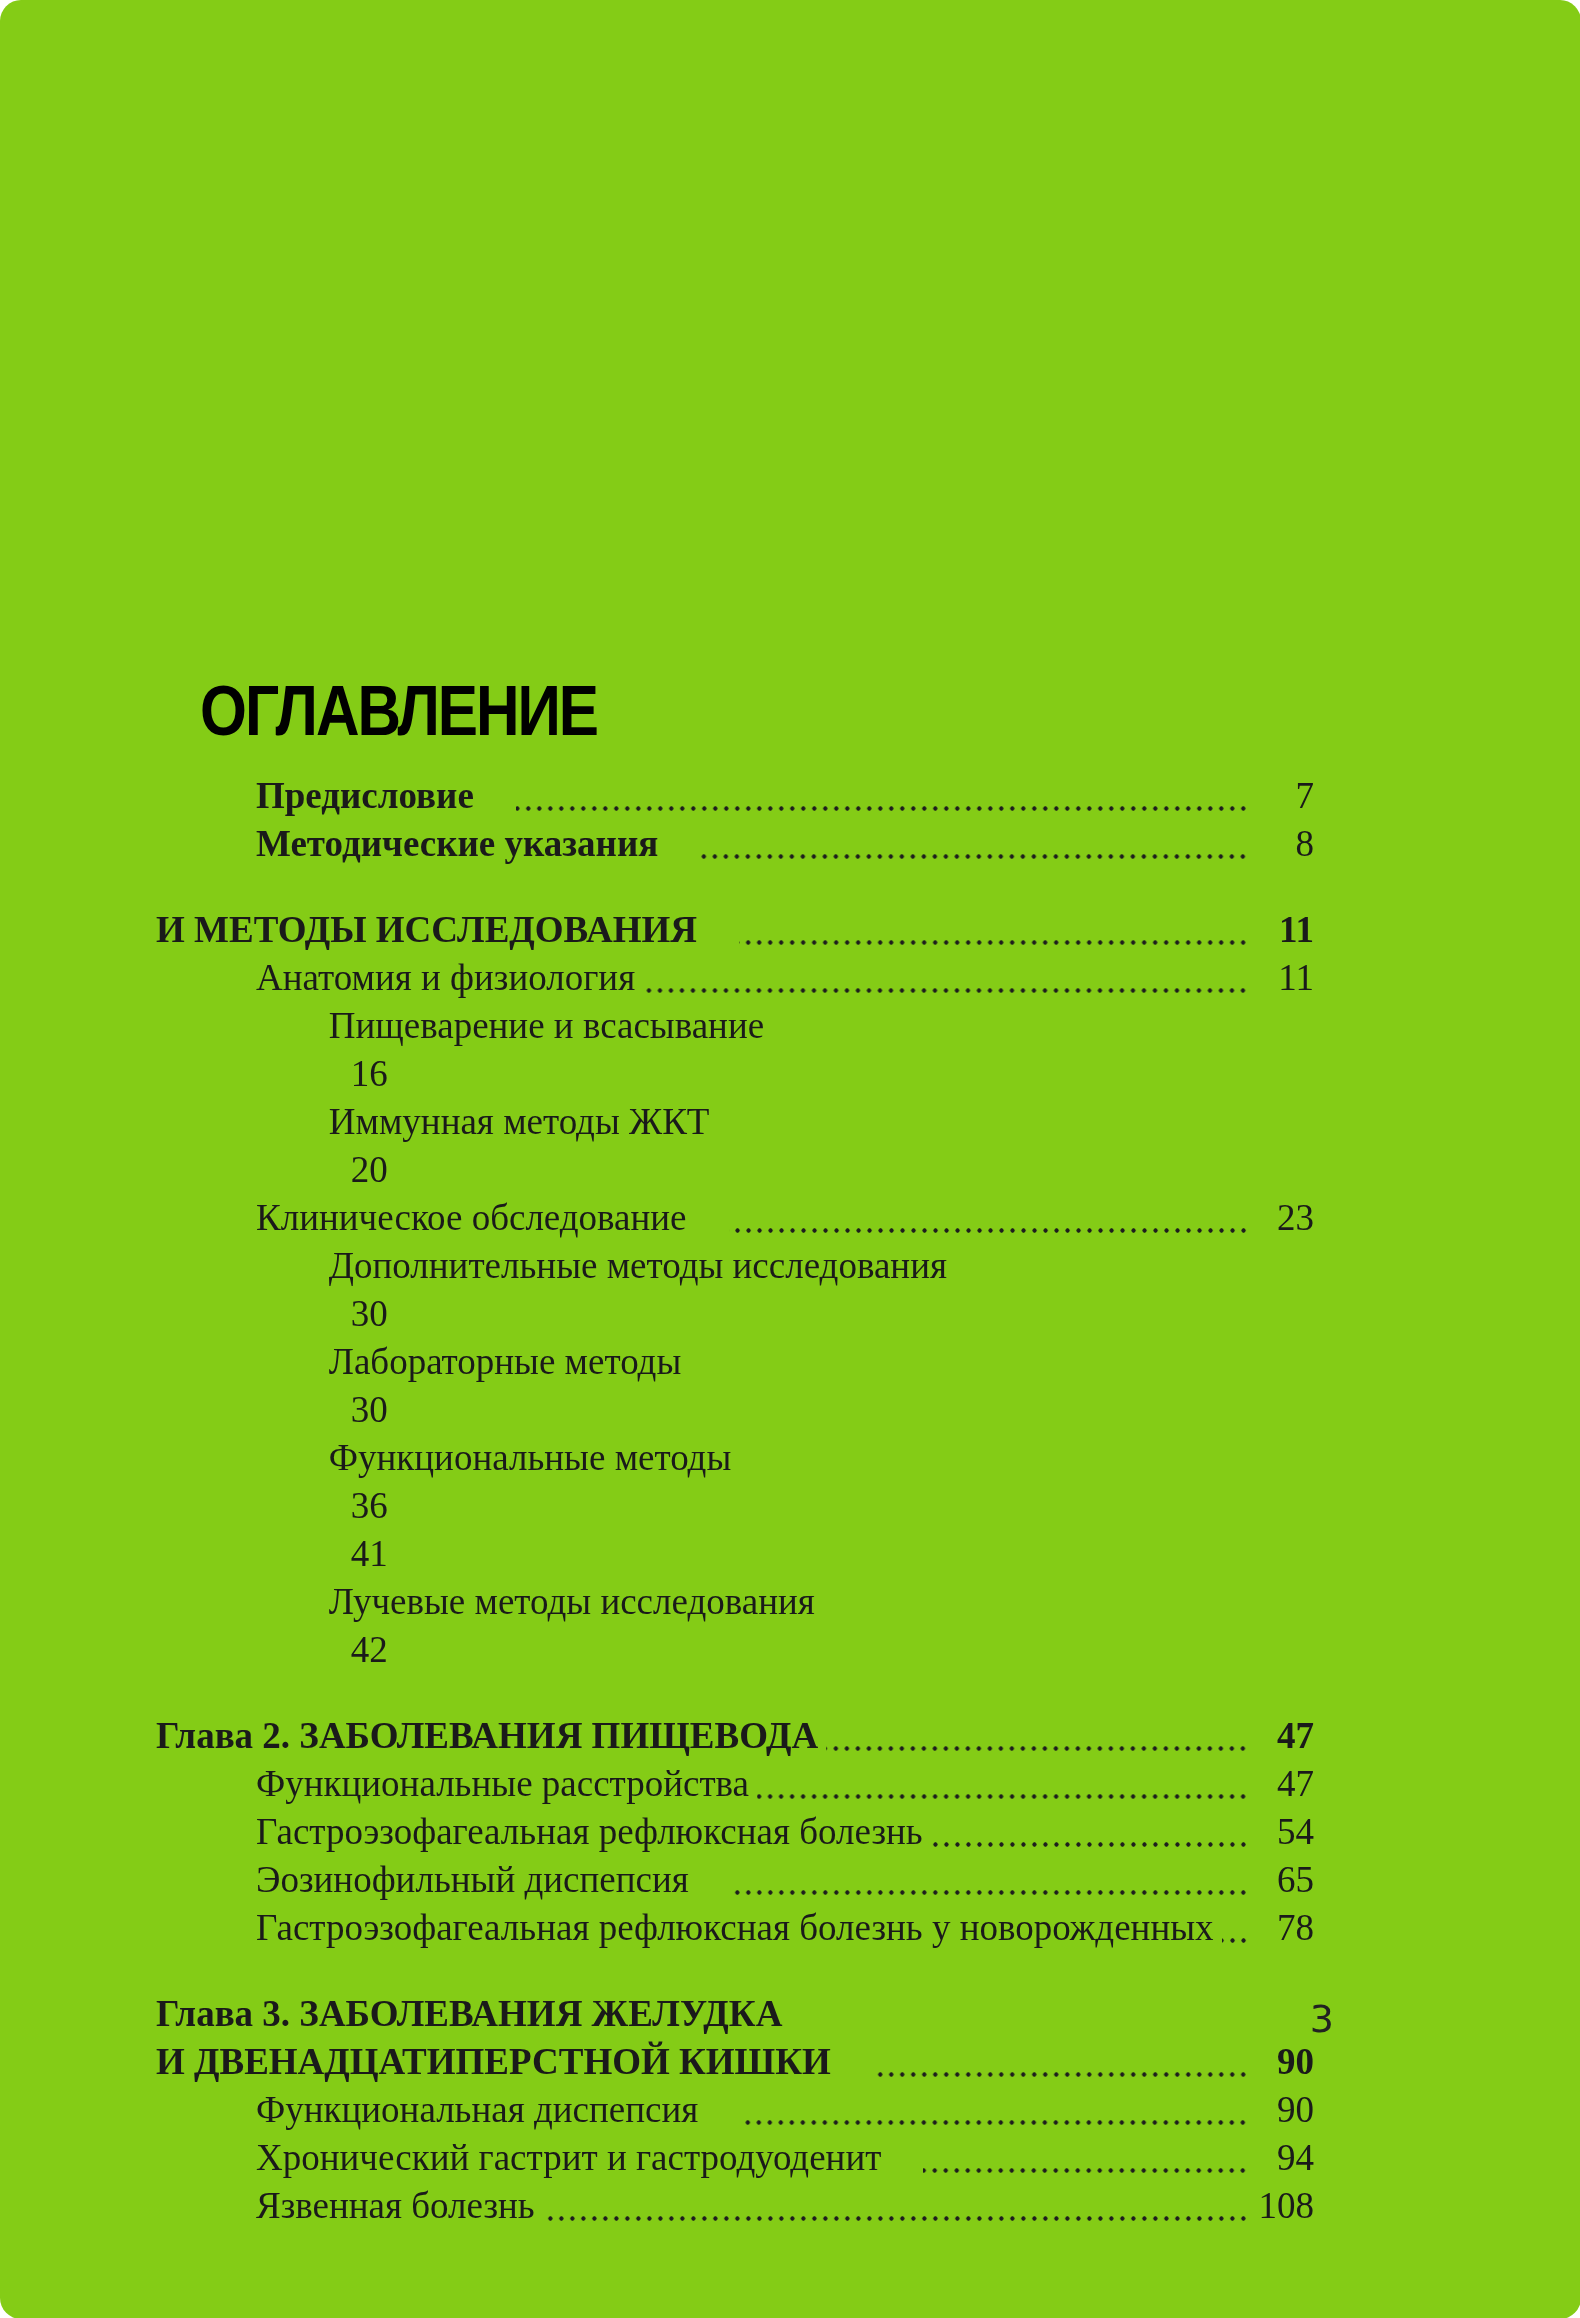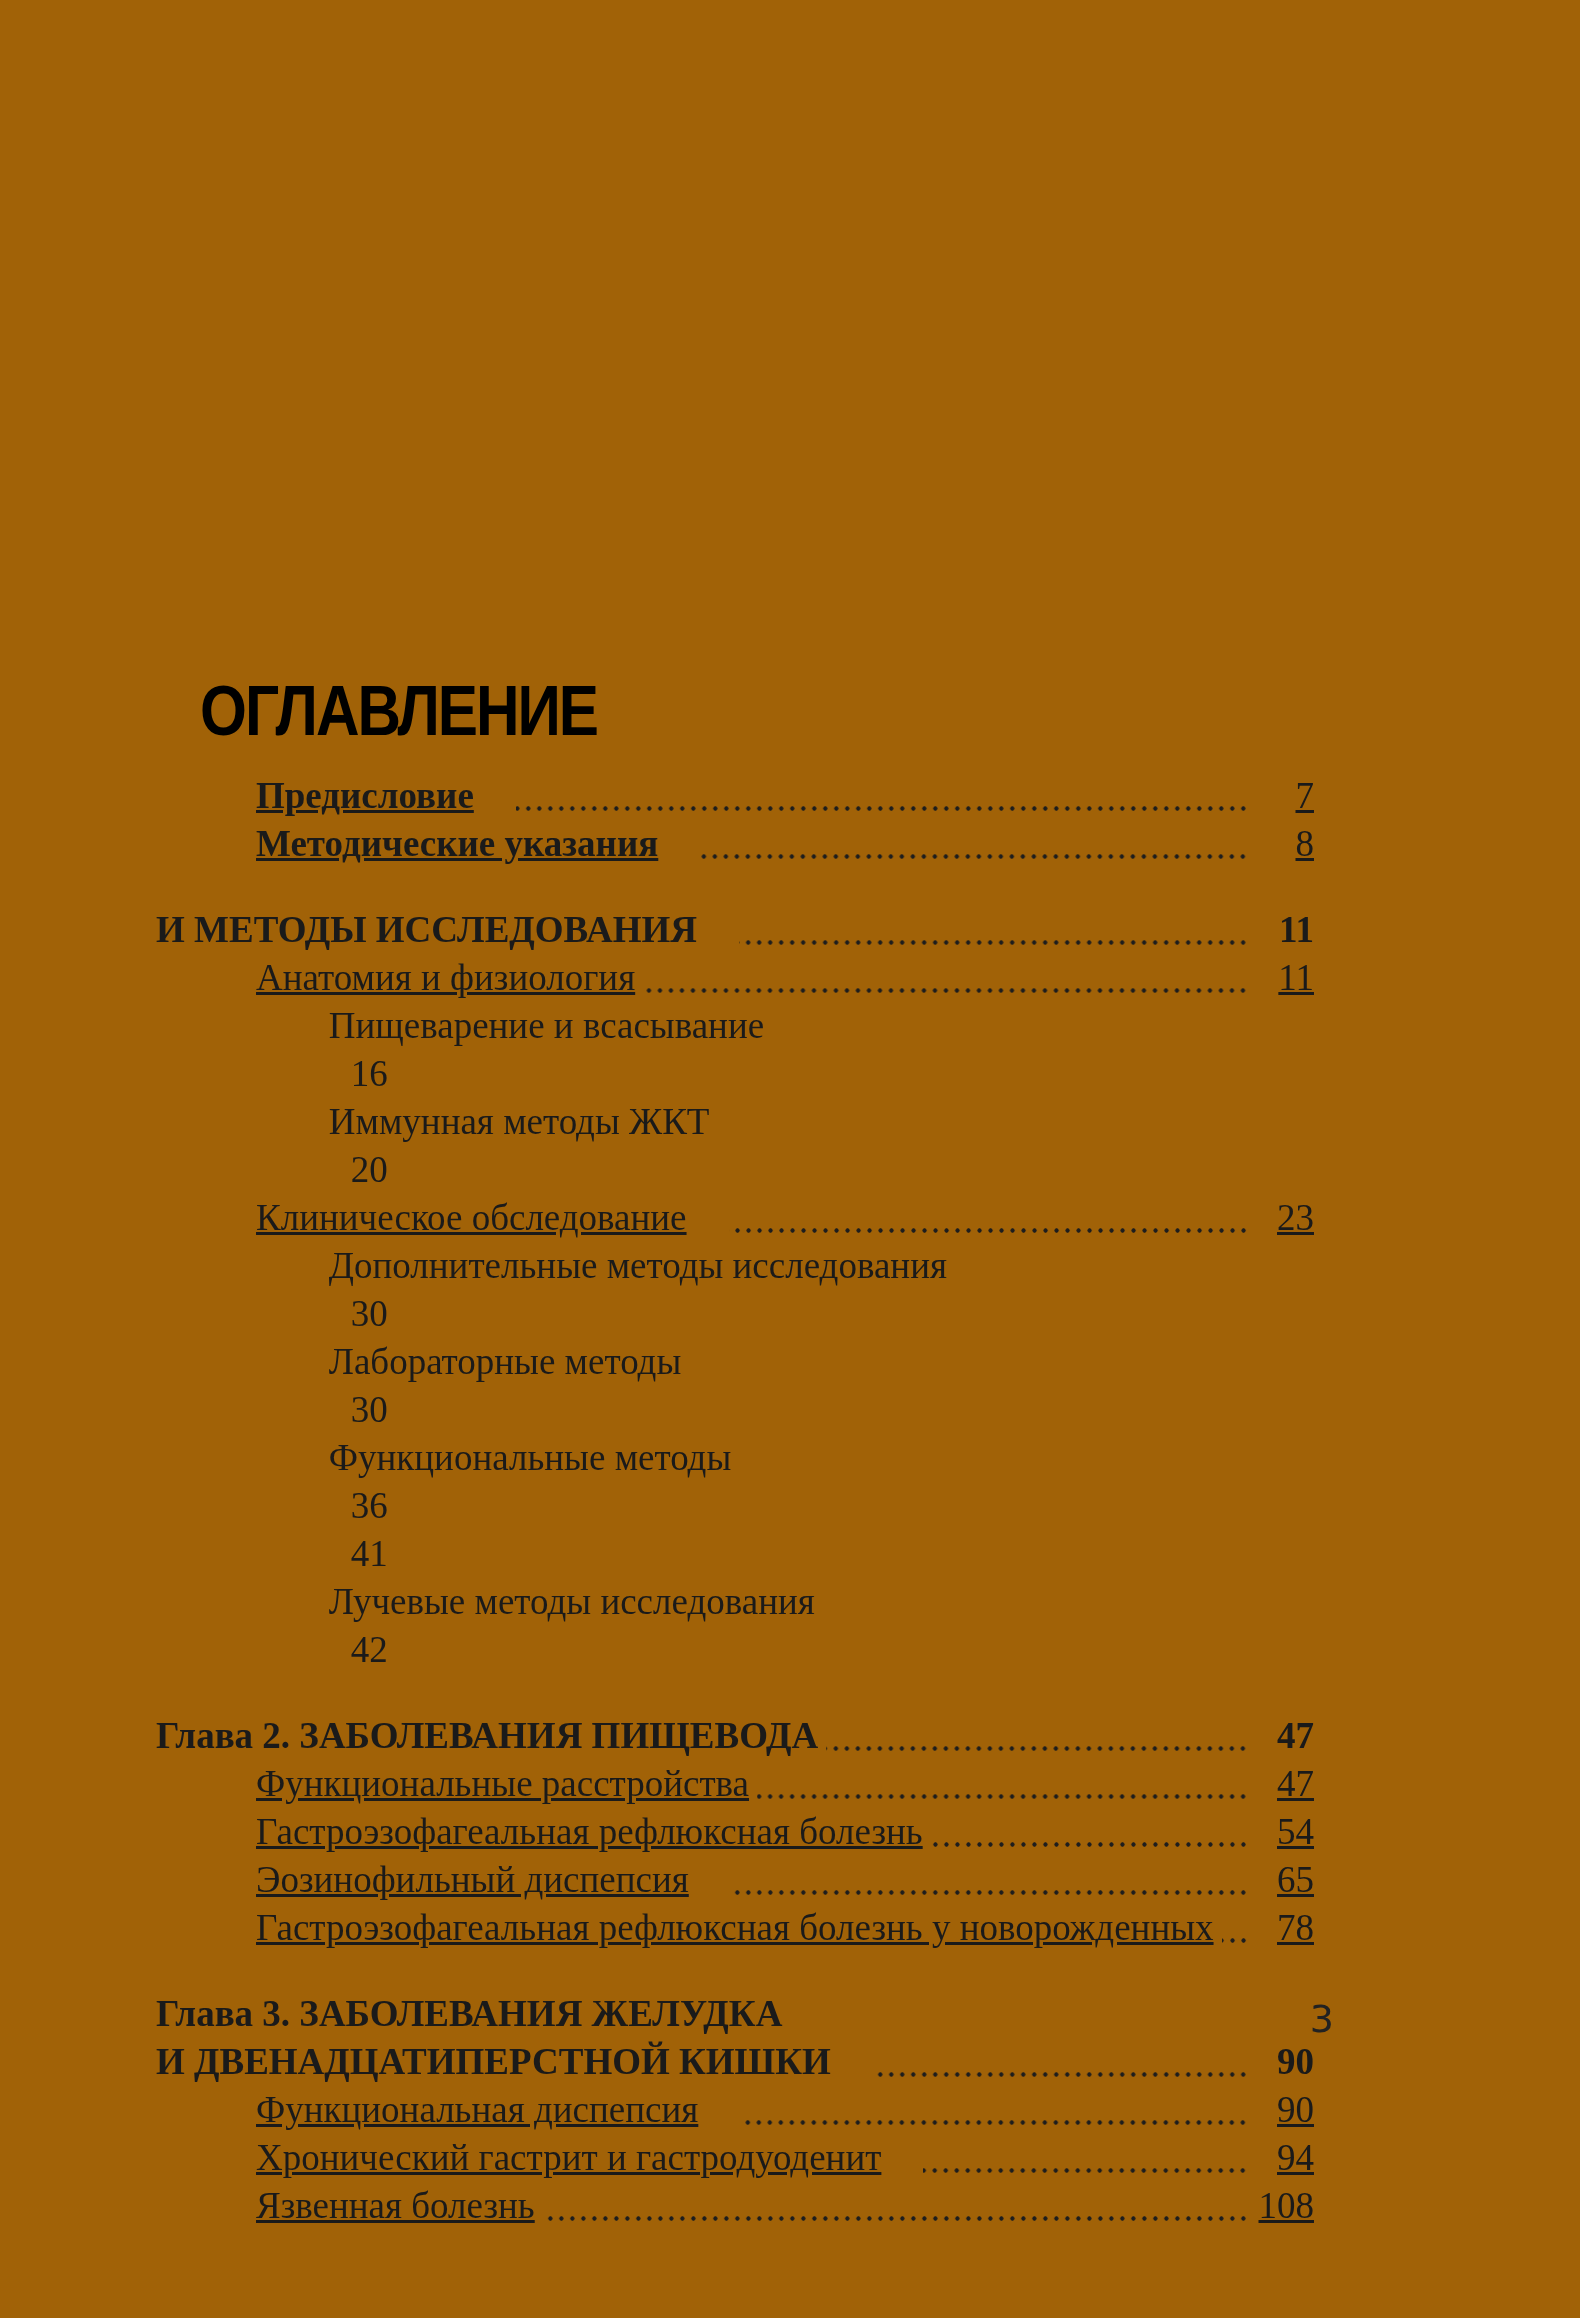--- a/index.html
+++ b/index.html
@@ -3,24 +3,25 @@
 <meta charset="utf-8">
 <title>ОГЛАВЛЕНИЕ</title>
 <style>
   * { margin: 0; padding: 0; box-sizing: border-box; }
   html, body { background: #ffffff; }
 
   .page {
     position: relative;
     width: 1581px;
     height: 2319px;
-    background: #a16207;
+    background: #84cc16;
     font-family: "Liberation Serif", serif;
     color: #1a1a1a;
     overflow: hidden;
+    border-radius: 21px;
   }
 
   .title {
     position: absolute;
     left: 200px;
     top: 675px;
     font-family: "Liberation Sans", sans-serif;
     font-weight: bold;
     font-size: 71px;
     line-height: 1.0;
@@ -38,21 +39,21 @@
     width: 1158px; 
   }
 
   .row {
     display: flex;
     align-items: baseline;
     font-size: 37px;
     line-height: 48px;
     white-space: nowrap;
   }
-  .level-1 { padding-left: 100px; text-decoration: underline; }
+  .level-1 { padding-left: 100px; }
   .level-2 { padding-left: 168px; flex-direction: column; }
 
   .label { flex: 0 0 auto; }
   .bold-label .label { font-weight: bold; }
   .bold-page .page-num { font-weight: bold; }
 
   .leader {
     flex: 1 1 auto;
     align-self: stretch;
     min-width: 0;

